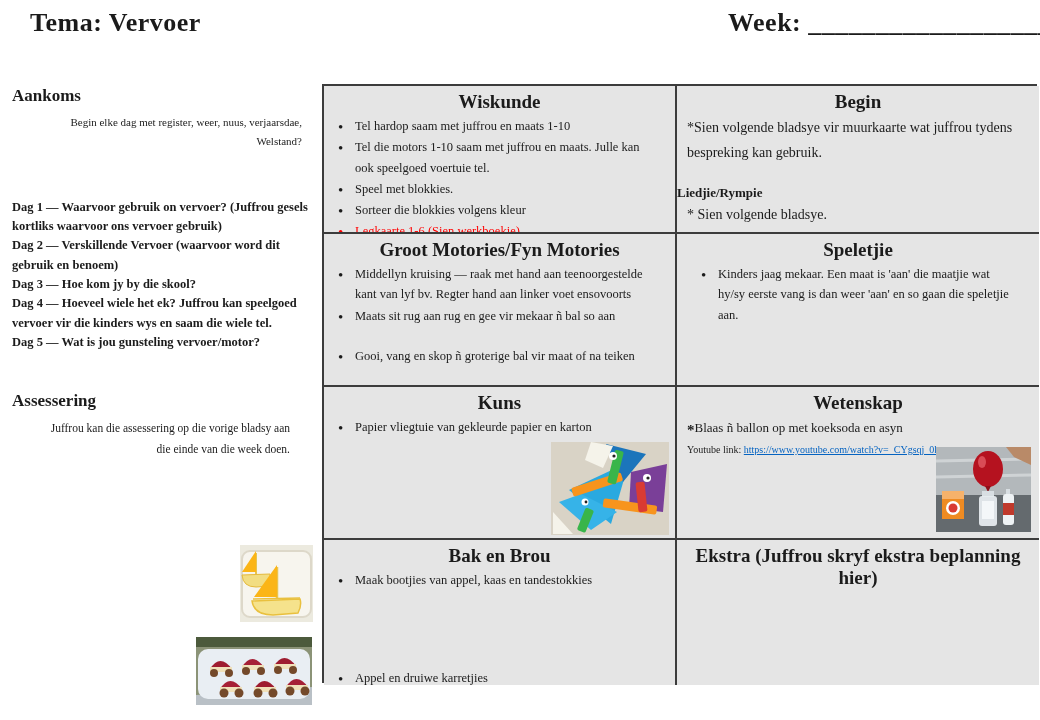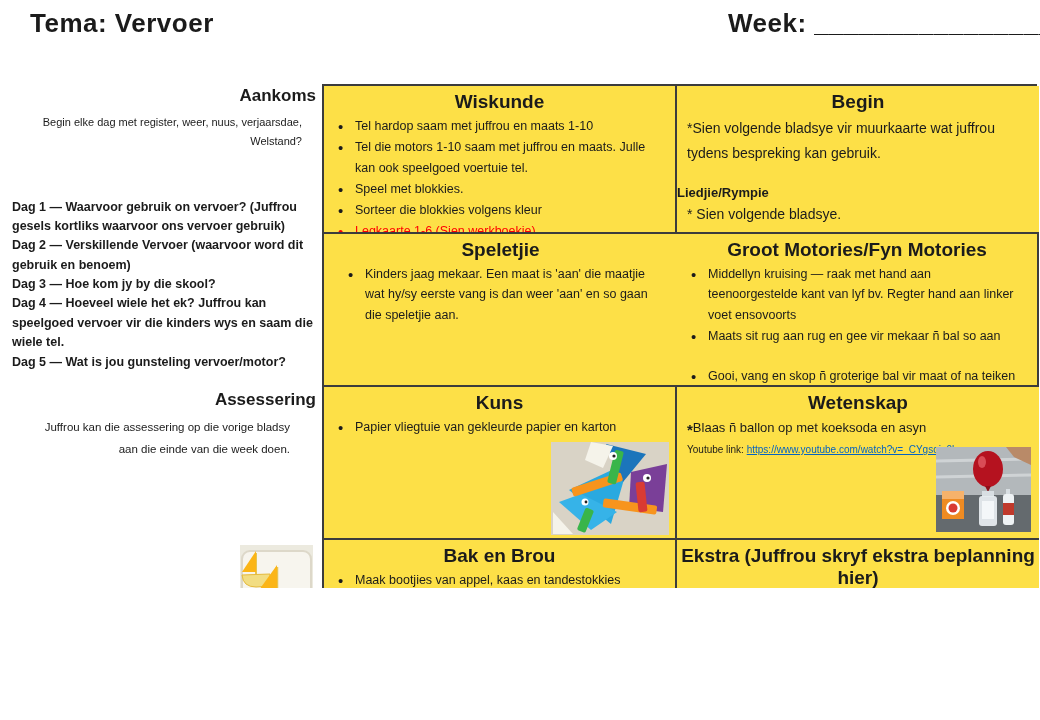--- a/index.html
+++ b/index.html
@@ -1,37 +1,37 @@
 <!DOCTYPE html>
 <html><head>
 <meta charset="utf-8">
 <style>
   html,body{margin:0;padding:0;background:#fff;}
-  .page{position:relative;width:1040px;height:588px;background:#ffffff;overflow:hidden;
-        font-family:Liberation Sans, sans-serif;color:#1b1b1b;}
+  .page{position:relative;width:1040px;height:720px;background:#ffffff;overflow:hidden;
+        font-family:Liberation Serif, serif;color:#1b1b1b;}
 
   
   .title{position:absolute;left:30px;top:8px;font-size:26px;font-weight:600;letter-spacing:.5px;}
   .week{position:absolute;left:728px;top:8px;font-size:26px;font-weight:600;letter-spacing:.5px;white-space:nowrap;}
 
   
   .sidebar{position:absolute;left:12px;top:86px;width:304px;}
-  .side-heading{text-align:right;font-size:17px;font-weight:600;margin:0 0 7px 0;}
+  .side-heading{text-align:left;font-size:17px;font-weight:600;margin:0 0 7px 0;}
   .aankoms-body{text-align:right;font-size:11px;line-height:1.75;padding:0 14px;}
   .besprekings{margin-top:46px;}
   .besprekings-line{font-size:12.5px;font-weight:600;line-height:1.55;}
-  .assessering{margin-top:18px;}
+  .assessering{margin-top:38px;}
   .assessering-body{text-align:right;font-size:11.5px;line-height:1.9;padding:0 26px;}
 
   
   .planner-table{position:absolute;left:322px;top:84px;width:715px;height:599px;
         display:grid;grid-template-columns:353px 362px;grid-template-rows:148px 153px 153px 145px;
         border:2px solid #3c3c3c;box-sizing:border-box;}
   .cell{position:relative;border-right:2px solid #3c3c3c;border-bottom:2px solid #3c3c3c;
-        box-sizing:border-box;overflow:hidden;background:#fde047;}
+        box-sizing:border-box;overflow:hidden;background:#e5e5e5;}
   .cell.last-col{border-right:none;}
   .cell.last-row{border-bottom:none;}
   .cell-heading{text-align:center;font-size:19px;font-weight:600;margin:5px 4px 3px 4px;}
   .cell ul{list-style:none;margin:0;padding:0 20px 0 10px;}
   .cell li{position:relative;padding-left:21px;font-size:12.5px;line-height:1.62;margin-bottom:1px;}
   .cell li::before{content:"\2022";position:absolute;left:4px;top:-1px;font-size:15px;}
   .red-item{color:#ff0000;}
   .red-item::before{color:#ff0000;}
   .gap-sm{margin-top:20px;}
   .gap-lg{margin-top:78px;}
@@ -131,33 +131,33 @@
       </ul>
     </div>
 
     <div class="cell last-col">
       <div class="cell-heading">Begin</div>
       <p class="taal-para">*Sien volgende bladsye vir muurkaarte wat juffrou tydens bespreking kan gebruik.</p>
       <div class="taal-sub">Liedjie/Rympie</div>
       <p class="taal-para">* Sien volgende bladsye.</p>
     </div>
 
-    <div class="cell last-col indent">
-      <div class="cell-heading">Speletjie</div>
-      <ul>
-        <li>Kinders jaag mekaar.  Een maat is 'aan' die maatjie wat hy/sy eerste vang is dan weer 'aan' en so gaan die speletjie aan.</li>
-      </ul>
-    </div>
-
     <div class="cell">
       <div class="cell-heading">Groot Motories/Fyn Motories</div>
       <ul>
         <li>Middellyn kruising — raak met hand aan teenoorgestelde kant van lyf bv. Regter hand aan linker voet ensovoorts</li>
         <li>Maats sit rug aan rug en gee vir mekaar ñ bal so aan</li>
         <li class="gap-sm">Gooi, vang en skop ñ groterige bal vir maat of na teiken</li>
+      </ul>
+    </div>
+
+    <div class="cell last-col indent">
+      <div class="cell-heading">Speletjie</div>
+      <ul>
+        <li>Kinders jaag mekaar.  Een maat is 'aan' die maatjie wat hy/sy eerste vang is dan weer 'aan' en so gaan die speletjie aan.</li>
       </ul>
     </div>
 
     <div class="cell">
       <div class="cell-heading">Kuns</div>
       <ul>
         <li>Papier vliegtuie van gekleurde papier en karton</li>
       </ul>
 
       <svg class="photo" style="right:6px;bottom:3px;" width="118" height="93" viewBox="0 0 118 93">

